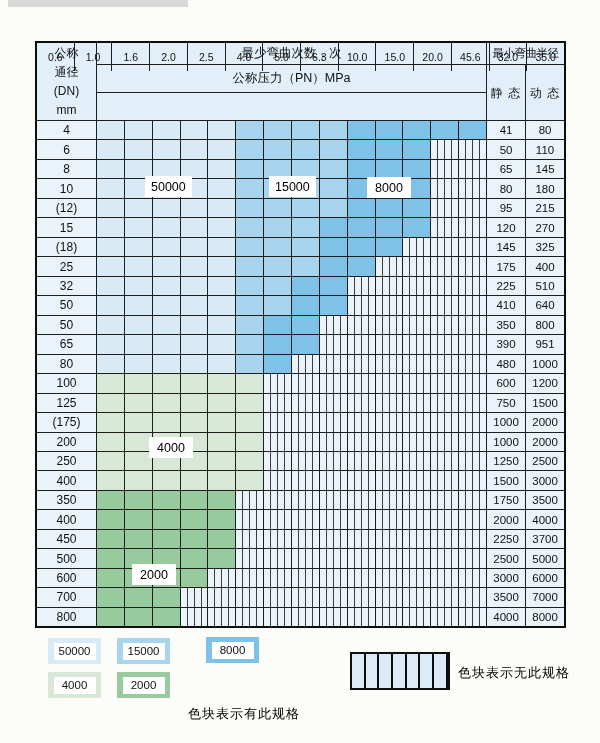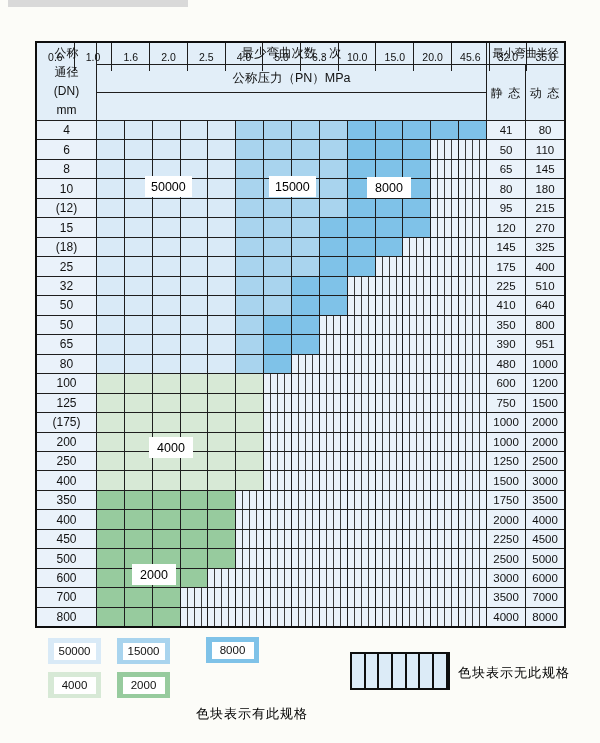--- a/index.html
+++ b/index.html
@@ -504,21 +504,21 @@
           <div class="cell cell-p cell-hatch"></div>
           <div class="cell cell-p cell-hatch"></div>
           <div class="cell cell-p cell-hatch"></div>
           <div class="cell cell-p cell-hatch"></div>
           <div class="cell cell-p cell-hatch"></div>
           <div class="cell cell-p cell-hatch"></div>
           <div class="cell cell-p cell-hatch"></div>
           <div class="cell cell-p cell-hatch"></div>
           <div class="cell cell-p last-p cell-hatch"></div>
           <div class="cell cell-s">2250</div>
-          <div class="cell cell-s">4500</div>
+          <div class="cell cell-s">3700</div>
         </div>
         <div class="trow">
           <div class="cell cell-dn">500</div>
           <div class="cell cell-p" style="background: rgb(151, 203, 158);"></div>
           <div class="cell cell-p" style="background: rgb(151, 203, 158);"></div>
           <div class="cell cell-p" style="background: rgb(151, 203, 158);"></div>
           <div class="cell cell-p" style="background: rgb(151, 203, 158);"></div>
           <div class="cell cell-p" style="background: rgb(151, 203, 158);"></div>
           <div class="cell cell-p cell-hatch"></div>
           <div class="cell cell-p cell-hatch"></div>
@@ -593,21 +593,21 @@
     <div id="region-labels">
         <div class="region-label" style="left: 108px; top: 133px;">50000</div>
         <div class="region-label" style="left: 232px; top: 133px;">15000</div>
         <div class="region-label" style="left: 330px; top: 134px;">8000</div>
         <div class="region-label" style="left: 112px; top: 394px;">4000</div>
         <div class="region-label" style="left: 95px; top: 521px;">2000</div>
       </div>
   </div>
 
   <div class="legend" id="legend">
-    <div class="lg-text" style="left:188px; top:75px;margin-left:8px;">色块表示有此规格</div>
+    <div class="lg-text" style="left:188px; top:75px;">色块表示有此规格</div>
     <div class="lg-hatchbox"></div>
     <div class="lg-text" style="left:458px; top:34px;">色块表示无此规格</div>
   <div class="lg-swatch" style="left: 48px; top: 8px; background: rgb(217, 234, 247);">
         <div class="inner">50000</div>
       </div>
       <div class="lg-swatch" style="left: 117px; top: 8px; background: rgb(169, 212, 238);">
         <div class="inner">15000</div>
       </div>
       <div class="lg-swatch" style="left: 206px; top: 7px; background: rgb(127, 194, 232);">
         <div class="inner">8000</div>

